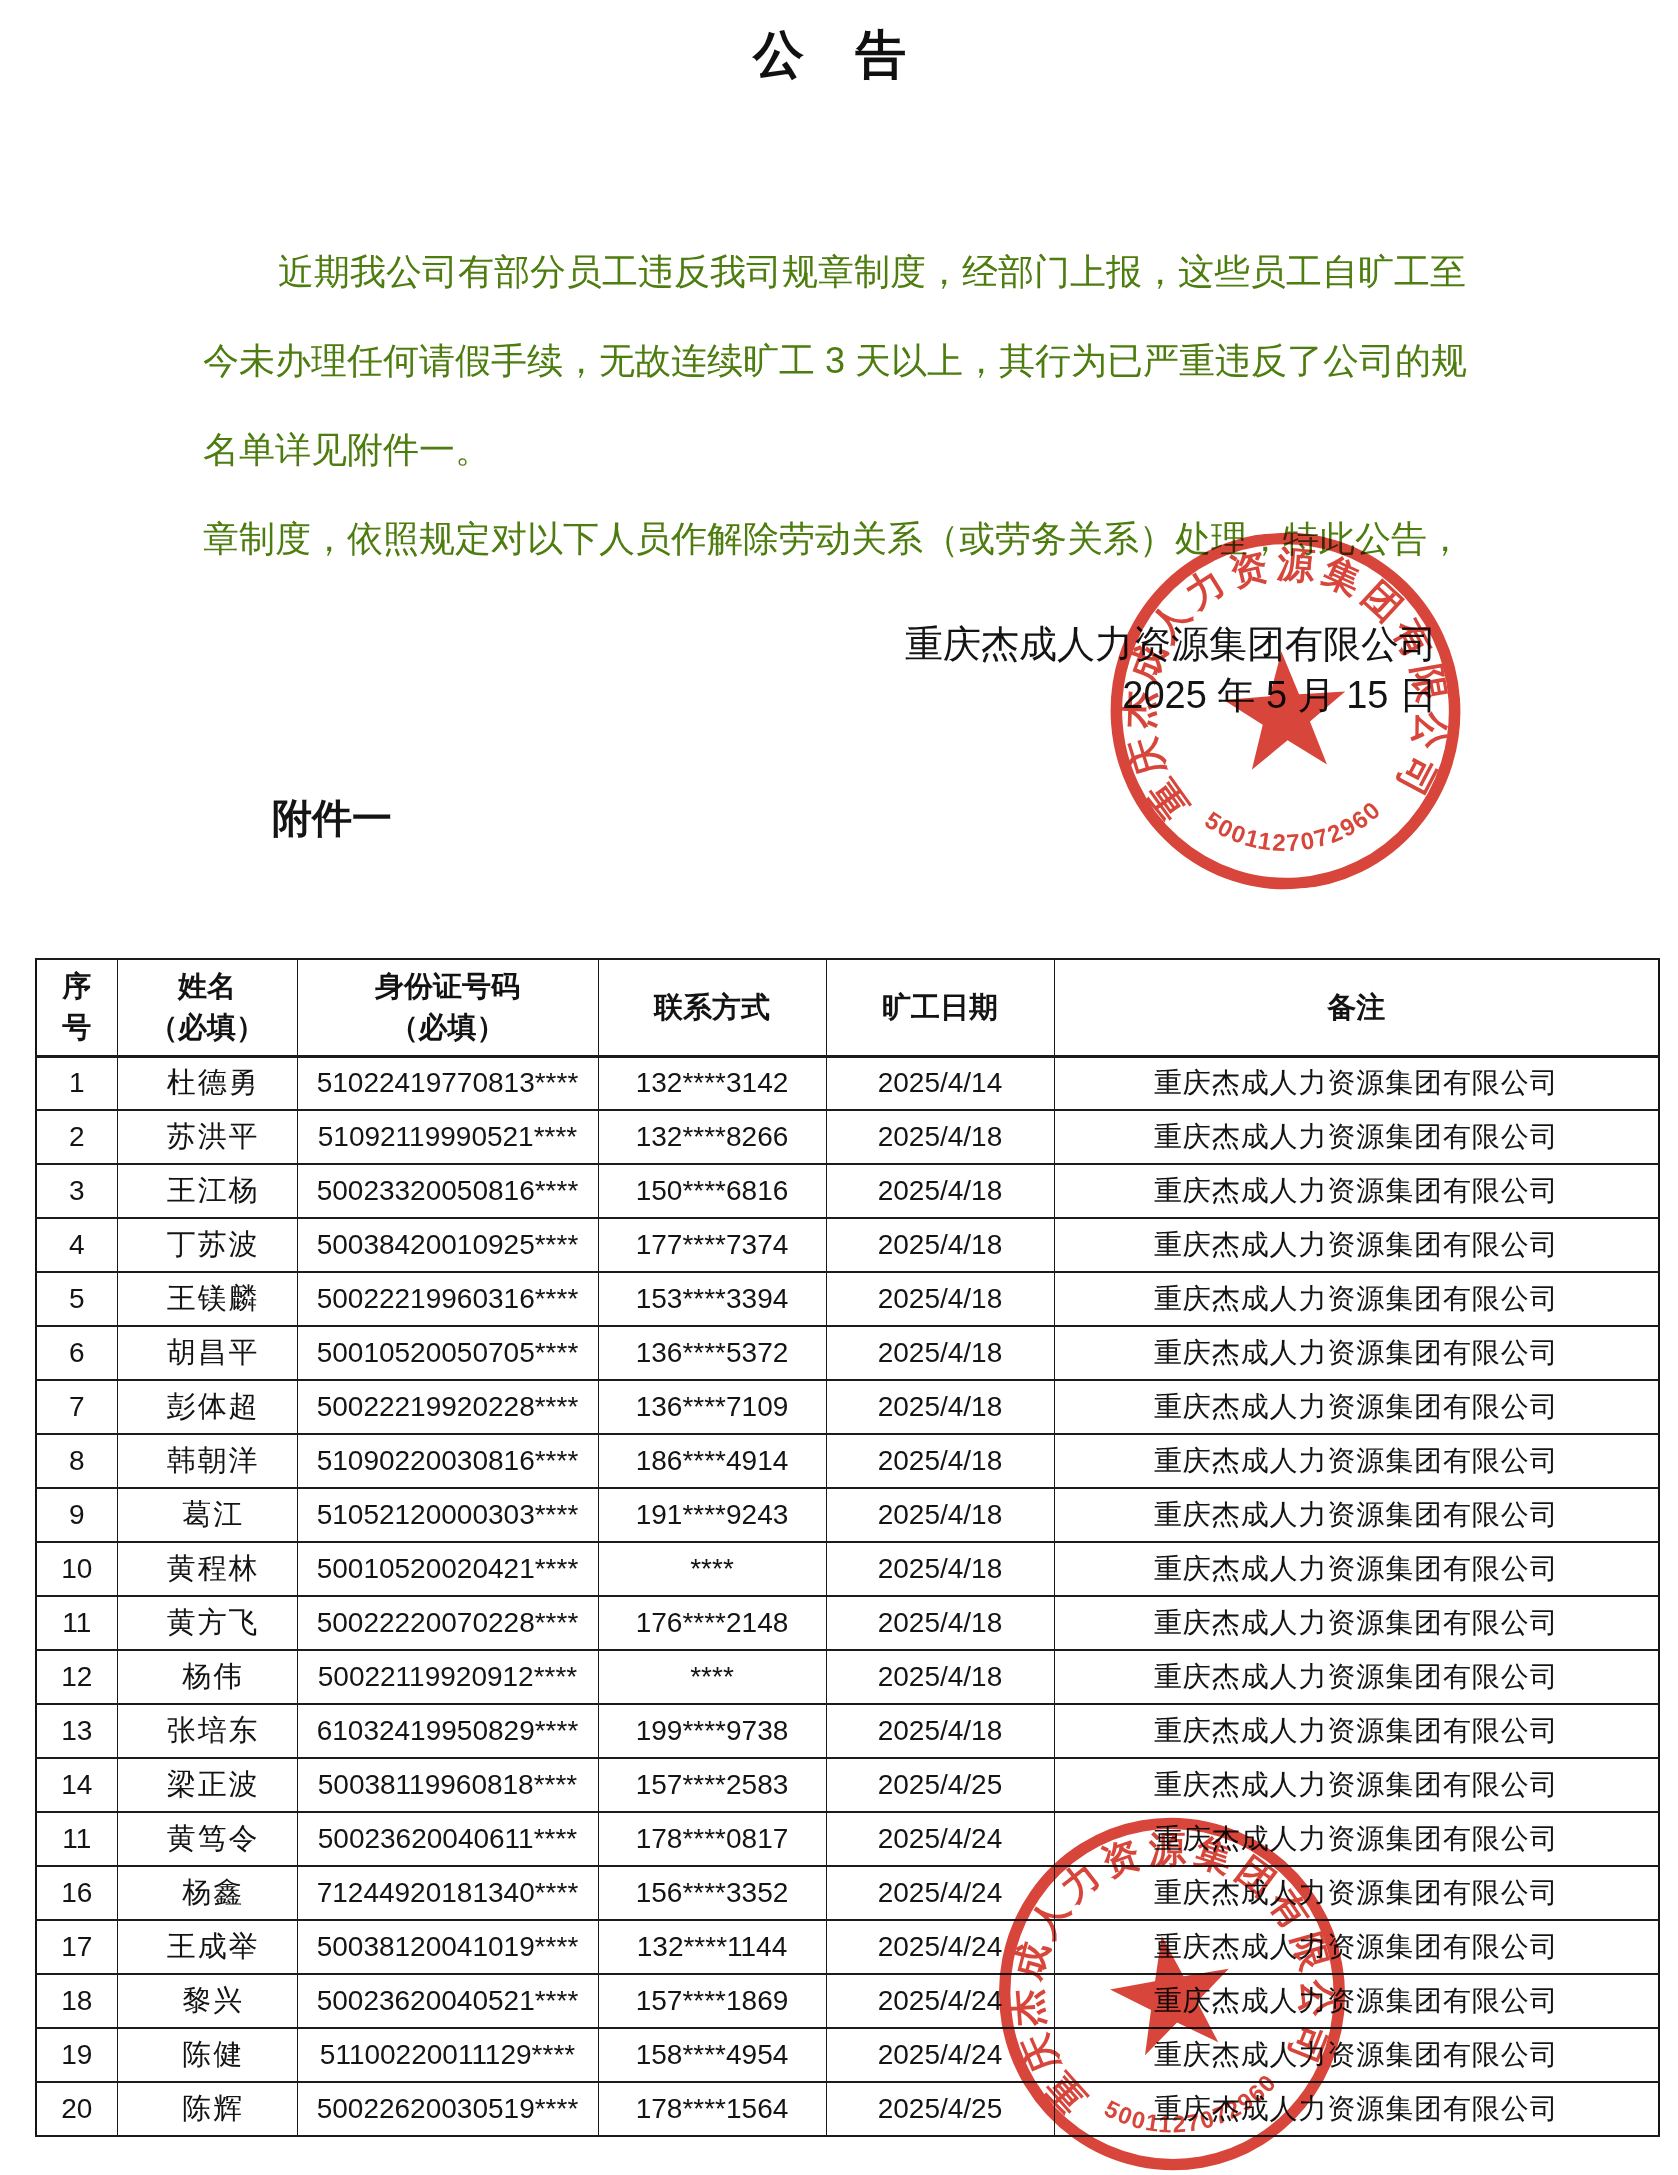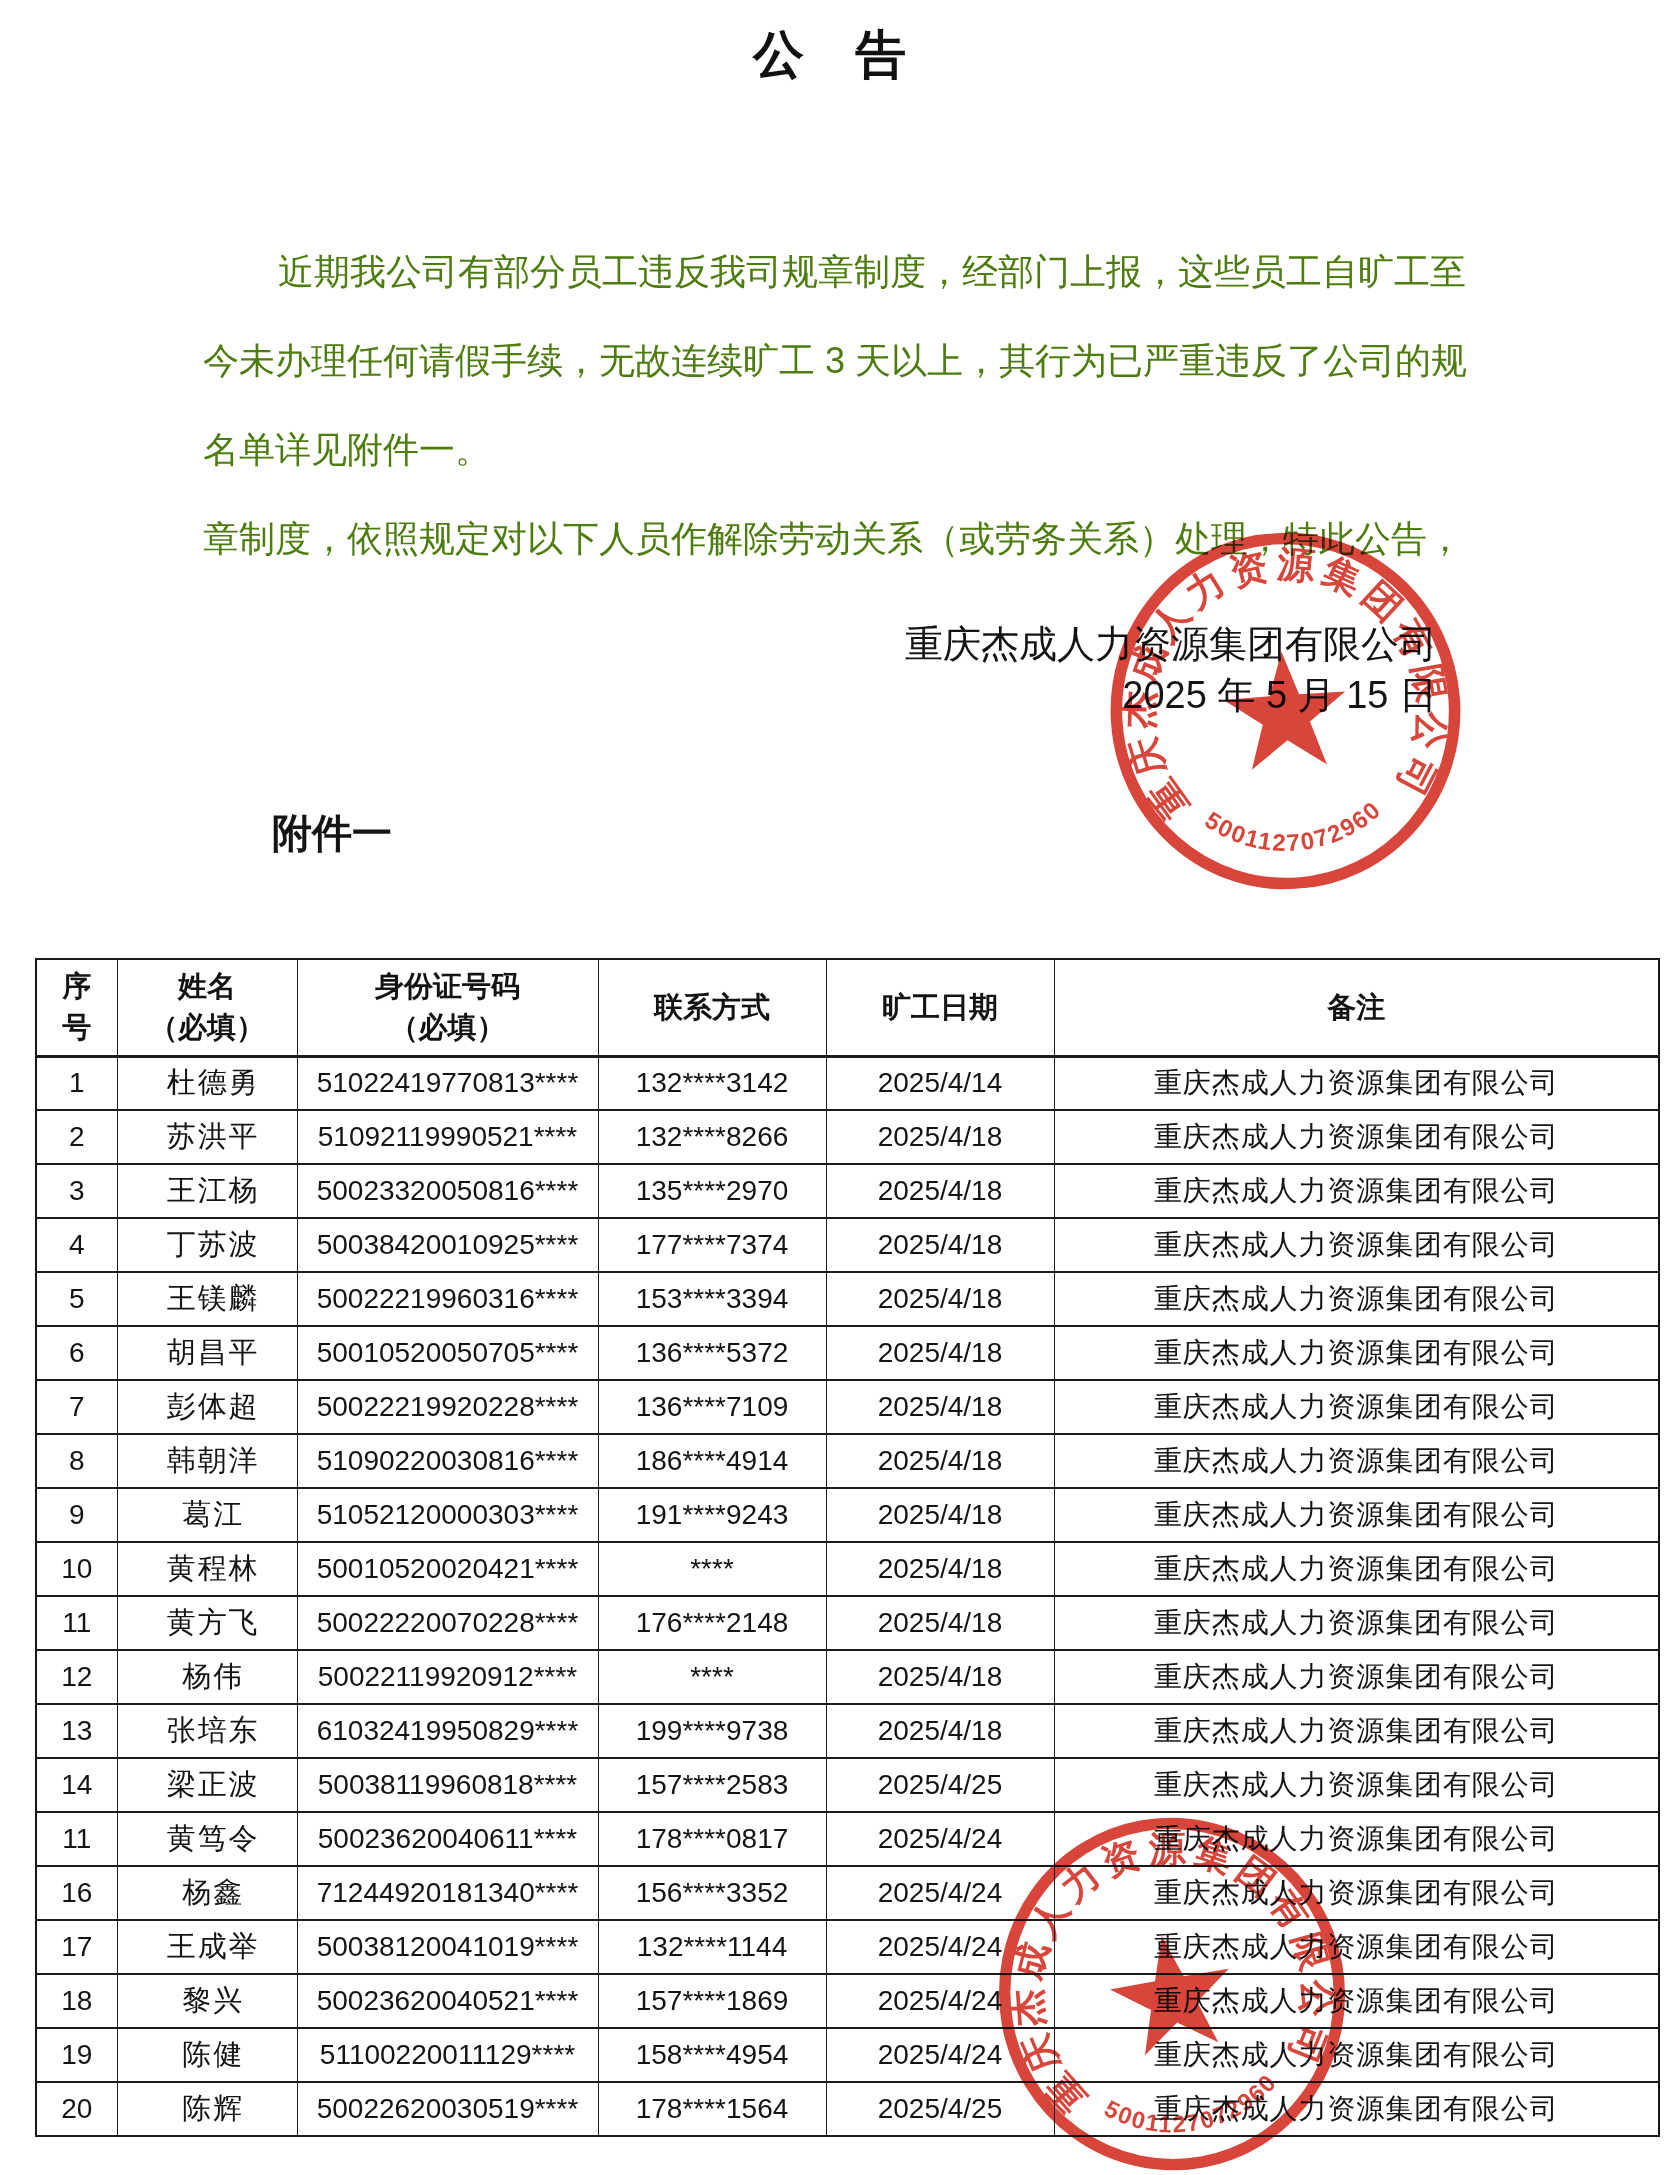--- a/index.html
+++ b/index.html
@@ -42,21 +42,20 @@
     font-weight:500;
     color:#141414;
   }
   .sig .sig-date{ }
   .attach{
     position:absolute;
     left:272px; top:791px;
     font-size:40px;
     font-weight:600;
     color:#141414;
-    margin-top:15px;
   }
   table.roster{
     position:absolute;
     left:35px; top:958px;
     width:1624px;
     border-collapse:collapse;
     table-layout:fixed;
     background:#fff;
   }
   table.roster th, table.roster td{
@@ -161,21 +160,21 @@
       <td data-key="name">苏洪平</td>
       <td data-key="id">51092119990521****</td>
       <td data-key="contact">132****8266</td>
       <td data-key="date">2025/4/18</td>
       <td data-key="remark">重庆杰成人力资源集团有限公司</td>
     </tr>
         <tr>
       <td data-key="no">3</td>
       <td data-key="name">王江杨</td>
       <td data-key="id">50023320050816****</td>
-      <td data-key="contact">135****2970</td>
+      <td data-key="contact">150****6816</td>
       <td data-key="date">2025/4/18</td>
       <td data-key="remark">重庆杰成人力资源集团有限公司</td>
     </tr>
         <tr>
       <td data-key="no">4</td>
       <td data-key="name">丁苏波</td>
       <td data-key="id">50038420010925****</td>
       <td data-key="contact">177****7374</td>
       <td data-key="date">2025/4/18</td>
       <td data-key="remark">重庆杰成人力资源集团有限公司</td>

